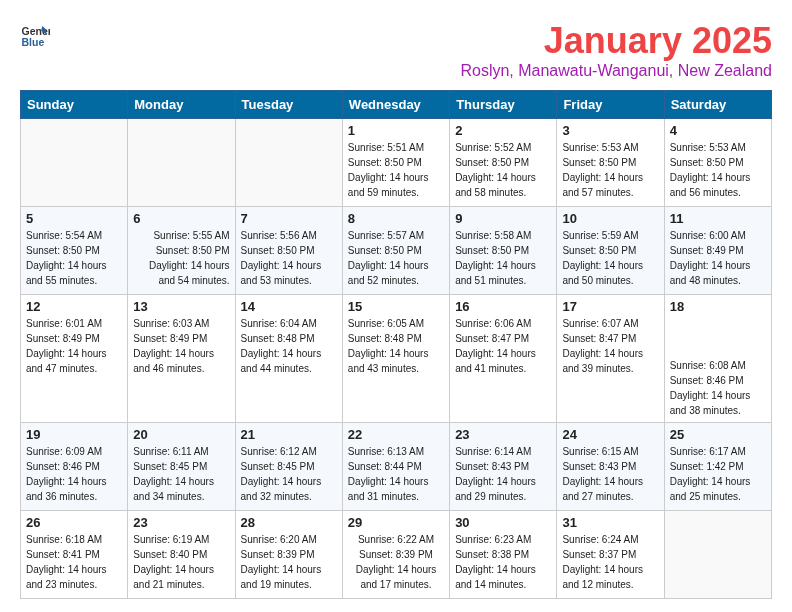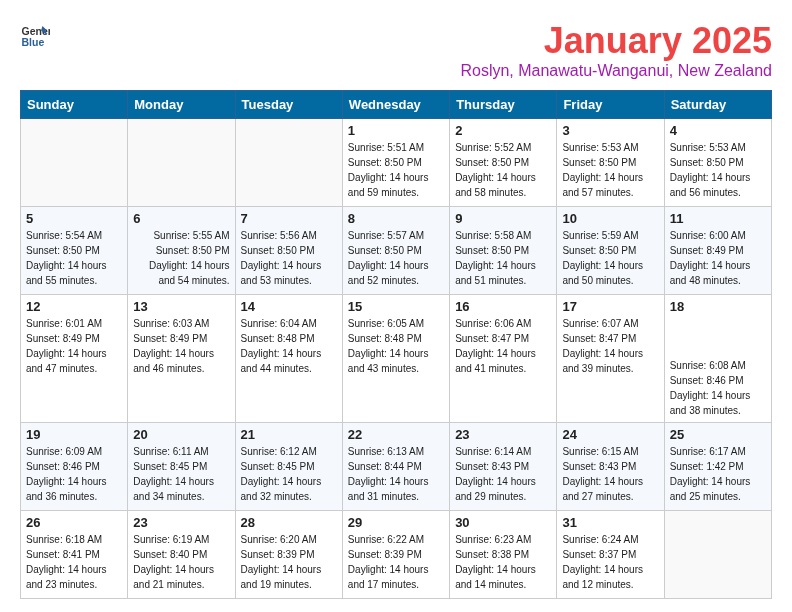--- a/index.html
+++ b/index.html
@@ -313,21 +313,21 @@
         </td>
         <td>
           <span class="day-number">28</span>
           <div class="day-info" style="white-space: pre-line;">Sunrise: 6:20 AM
 Sunset: 8:39 PM
 Daylight: 14 hours
 and 19 minutes.</div>
         </td>
         <td>
           <span class="day-number">29</span>
-          <div class="day-info" style="white-space: pre-line;">Sunrise: 6:22 AM
+          <div class="day-info" style="white-space: pre-line; text-align: center;">Sunrise: 6:22 AM
 Sunset: 8:39 PM
 Daylight: 14 hours
 and 17 minutes.</div>
         </td>
         <td>
           <span class="day-number">30</span>
           <div class="day-info" style="white-space: pre-line;">Sunrise: 6:23 AM
 Sunset: 8:38 PM
 Daylight: 14 hours
 and 14 minutes.</div>

